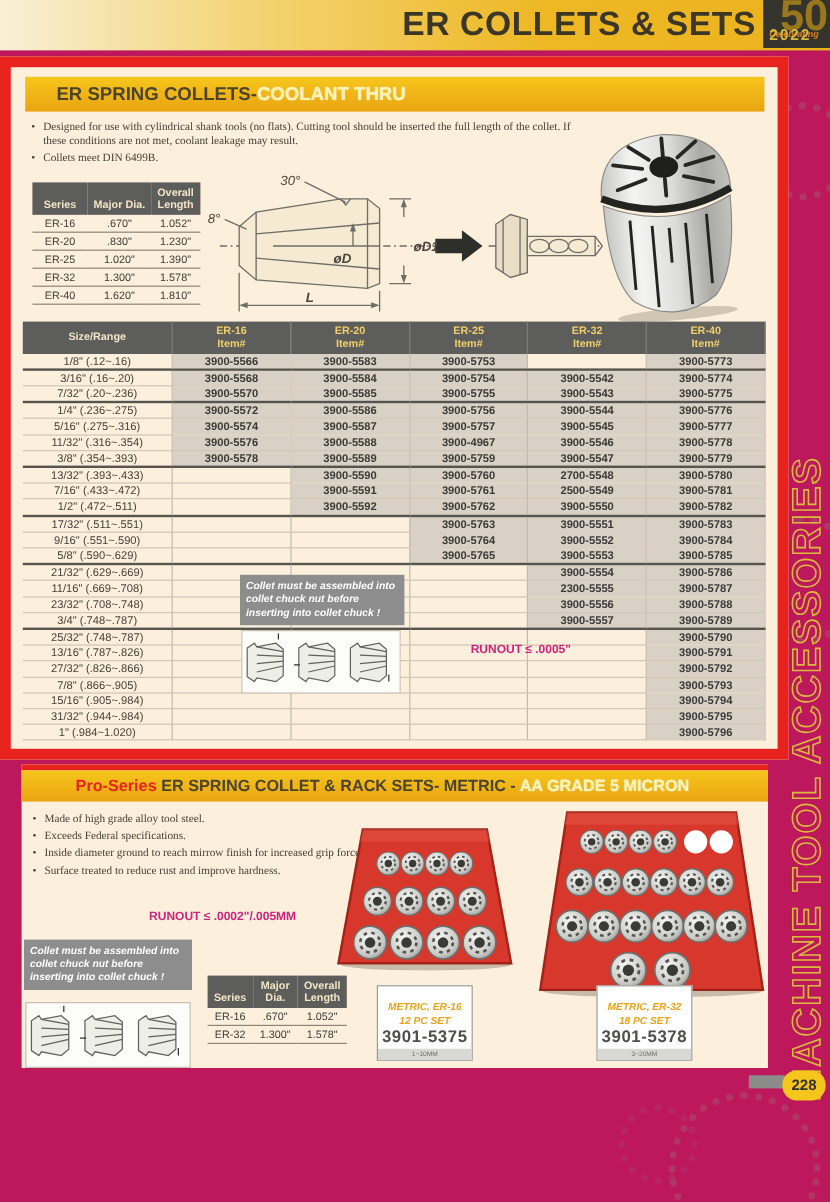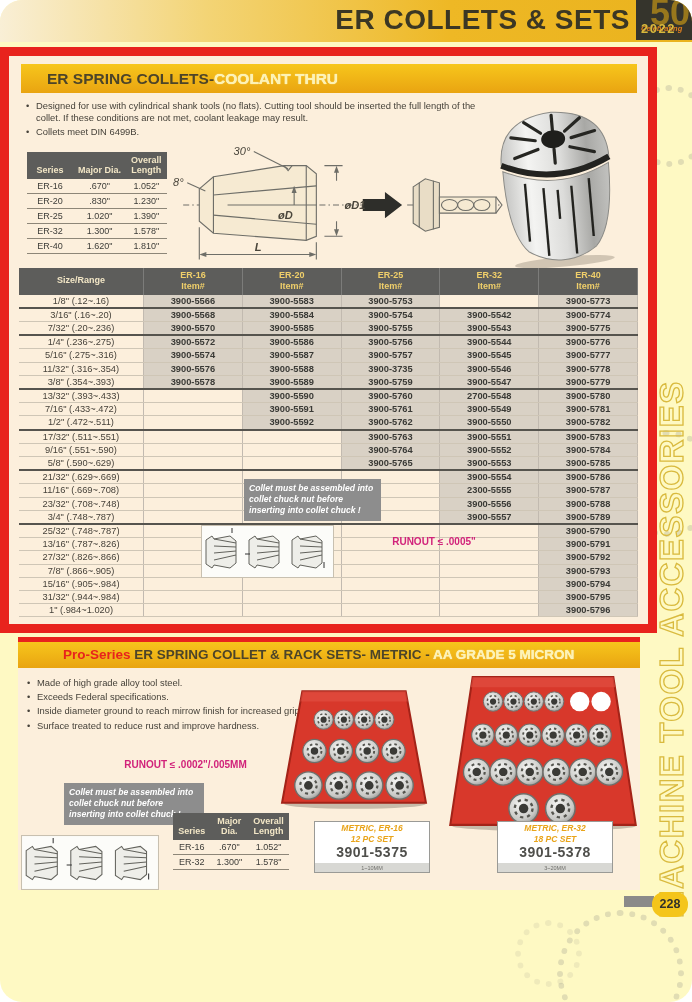--- a/index.html
+++ b/index.html
@@ -1,17 +1,17 @@
 <!DOCTYPE html>
 <html><head>
 <meta charset="utf-8">
 <style>
   html,body { margin:0; padding:0; }
-  .page { position:relative; width:692px; height:1002px; background:#fef9c3; overflow:hidden;
-          font-family:"Liberation Sans", sans-serif;border-radius:22px; }
+  .page { position:relative; width:692px; height:1002px; background:#be185d; overflow:hidden;
+          font-family:"Liberation Sans", sans-serif; }
   .gear { position:absolute; border:6px dotted rgba(140,140,132,0.25); border-radius:50%; }
 
   
   .top-bar { position:absolute; left:0; top:0; width:692px; height:42px;
     background:linear-gradient(90deg,#f9efd6 0%,#f3d475 30%,#eeb825 65%,#eab31e 100%); }
   .header-title { position:absolute; right:62px; top:4px; font-size:28px; font-weight:bold;
     color:#3b3724; letter-spacing:.5px; }
   .logo-box { position:absolute; right:0; top:0; width:56px; height:40px; background:#35342c; overflow:hidden; }
   .logo-50 { position:absolute; right:2px; top:-8px; font-size:36px; font-weight:bold; color:#e9af12; opacity:.55; }
   .logo-l1 { position:absolute; left:5px; top:13px; font-size:7.5px; font-weight:bold; font-style:italic; color:#e07f1f;margin-top:11px; }
@@ -27,21 +27,21 @@
   .badge-tab { position:absolute; right:38px; top:896px; width:30px; height:11px; background:#8b8b89; }
 
   
   .s1 { position:absolute; left:0; top:47px; width:639px; height:568px;
     border:9px solid #e8231d; background:#fcefdc; }
   .s1-bar { position:absolute; left:12px; top:8px; width:616px; height:29px;
     background:linear-gradient(#f7c61c,#e9a411); line-height:29px; padding-left:26px; box-sizing:border-box;
     font-size:15.5px; font-weight:bold; white-space:nowrap; }
   .bar-main { color:#4c4429; } 
   .bar-accent { color:#fdf3b4; text-shadow:0 0 1px #fff; }
-  .bullets { list-style:none; margin:0; padding:0; font-size:9.4px; color:#46423a; line-height:1.3; }
+  .bullets { list-style:none; margin:0; padding:0; font-size:9.4px; color:#46423a; line-height:1.3;font-family:Liberation Serif, serif; }
   .bullets li { position:relative; padding-left:11px; margin-bottom:2px; }
   .bullets li::before { content:"•"; position:absolute; left:1px; top:0; }
   .s1-bullets { position:absolute; left:16px; top:44px; width:470px; }
 
   table { border-collapse:collapse; }
   th { white-space:pre-line; }
 
   .spec-table th { background:#5d5d5b; color:#f2e6c6; font-size:9px; padding:3px 5px 3px;
     text-align:center; vertical-align:bottom; line-height:1.15; }
   .spec-table td { font-size:9px; color:#3c3c38; text-align:center; padding:2px 6px;
@@ -57,43 +57,43 @@
     padding:2px 0 3px; border-right:1px solid #7c7c7a; }
   .main-table th:first-child { width:124px; color:#f2e6c6;margin-top:20px; }
   .main-table td { height:12.2px; line-height:12.2px; font-size:9.3px; text-align:center; padding:0;
     border-bottom:1px solid #cfc6b6; border-right:1px solid #c2bab0; color:#46423a; overflow:hidden; }
   .main-table td.filled { background:#d9d1c5; font-weight:bold; color:#3a3a36; }
   .main-table td.empty { background:#fcefdc; }
   .main-table td:first-child { background:#fcefdc; }
   .main-table tr.group-end td { border-bottom:2px solid #56544e; }
 
   .note-box { background:#8d8d8d; color:#fff; font-weight:bold; font-style:italic;
-    font-size:8.6px; line-height:1.3; padding:4px 5px; box-sizing:border-box;margin-left:44px; }
+    font-size:8.6px; line-height:1.3; padding:4px 5px; box-sizing:border-box; }
   .s1-note { position:absolute; left:191px; top:423px; width:137px; }
   .s1-trio { position:absolute; left:192px; top:469px; width:133px; height:53px; }
   .runout { color:#d1227a; font-weight:bold; font-size:10px; text-align:center; }
   .s1-runout { position:absolute; left:335px; top:480px; width:180px; }
 
   
   .s2 { position:absolute; left:18px; top:637px; width:622px; height:253px; background:#fcefdc; }
   .s2-redstrip { position:absolute; left:0; top:0; width:100%; height:5px; background:#e8231d; }
   .s2-bar { position:absolute; left:0; top:5px; width:100%; height:26px;
     background:linear-gradient(#f7c61c,#e9a411); line-height:26px; padding-left:8px; box-sizing:border-box;
     font-size:13.5px; font-weight:bold; white-space:nowrap; }
   .bar-pro { color:#e8231d;padding-left:37px; }
   .s2-bullets { position:absolute; left:8px; top:40px; width:305px; }
   .s2-runout { position:absolute; left:55px; top:122px; width:225px; }
   .s2-note { position:absolute; left:2px; top:146px; width:140px; }
   .s2-trio { position:absolute; left:2px; top:198px; width:140px; height:55px; }
   .s2-spec { position:absolute; left:155px; top:176px; }
   .s2-rack1 { position:absolute; left:260px; top:50px; width:152px; height:122px; }
   .s2-rack2 { position:absolute; left:428px; top:36px; width:194px; height:158px; }
 
-  .prod { position:absolute; width:116px; background:#fff; border:1px solid #9a9a96; text-align:center;
-    box-sizing:border-box; padding-top:1px; }
+  .prod { position:absolute; width:80px; background:#fff; border:1px solid #9a9a96; text-align:center;
+    box-sizing:border-box; padding-top:12px; }
   .prod-1 { left:296px; top:184px; }
   .prod-2 { left:479px; top:184px; }
   .prod .l1, .prod .l2 { font-size:8.5px; font-weight:bold; font-style:italic; color:#e9a41a; line-height:1.25; }
   .prod .item { font-size:14px; font-weight:bold; color:#4f4f4b; letter-spacing:.5px; line-height:1.2; }
   .prod .range { background:#d8d8d4; color:#6f6f6b; font-size:5.5px; margin-top:2px; padding:1.5px 0; }
 
   svg text { font-family:"Liberation Sans", sans-serif; }
 </style>
 </head>
 <body>
@@ -292,21 +292,21 @@
             <td class="filled">3900-5574</td>
             <td class="filled">3900-5587</td>
             <td class="filled">3900-5757</td>
             <td class="filled">3900-5545</td>
             <td class="filled">3900-5777</td>
           </tr>
           <tr>
             <td>11/32" (.316~.354)</td>
             <td class="filled">3900-5576</td>
             <td class="filled">3900-5588</td>
-            <td class="filled">3900-3735</td>
+            <td class="filled">3900-4967</td>
             <td class="filled">3900-5546</td>
             <td class="filled">3900-5778</td>
           </tr>
           <tr class="group-end">
             <td>3/8" (.354~.393)</td>
             <td class="filled">3900-5578</td>
             <td class="filled">3900-5589</td>
             <td class="filled">3900-5759</td>
             <td class="filled">3900-5547</td>
             <td class="filled">3900-5779</td>
@@ -317,21 +317,21 @@
             <td class="filled">3900-5590</td>
             <td class="filled">3900-5760</td>
             <td class="filled">2700-5548</td>
             <td class="filled">3900-5780</td>
           </tr>
           <tr>
             <td>7/16" (.433~.472)</td>
             <td class="empty"></td>
             <td class="filled">3900-5591</td>
             <td class="filled">3900-5761</td>
-            <td class="filled">3900-5549</td>
+            <td class="filled">2500-5549</td>
             <td class="filled">3900-5781</td>
           </tr>
           <tr class="group-end">
             <td>1/2" (.472~.511)</td>
             <td class="empty"></td>
             <td class="filled">3900-5592</td>
             <td class="filled">3900-5762</td>
             <td class="filled">3900-5550</td>
             <td class="filled">3900-5782</td>
           </tr>

